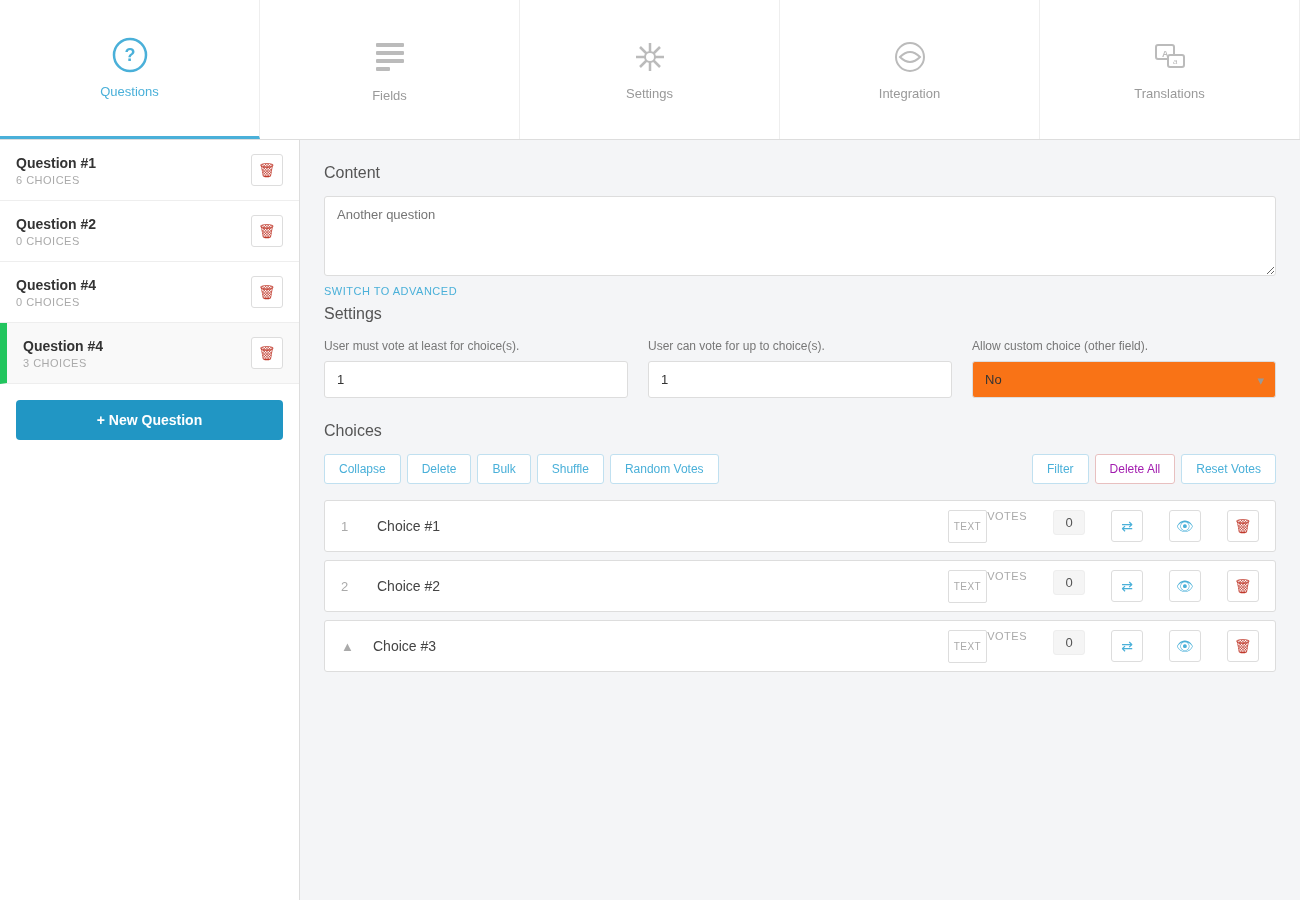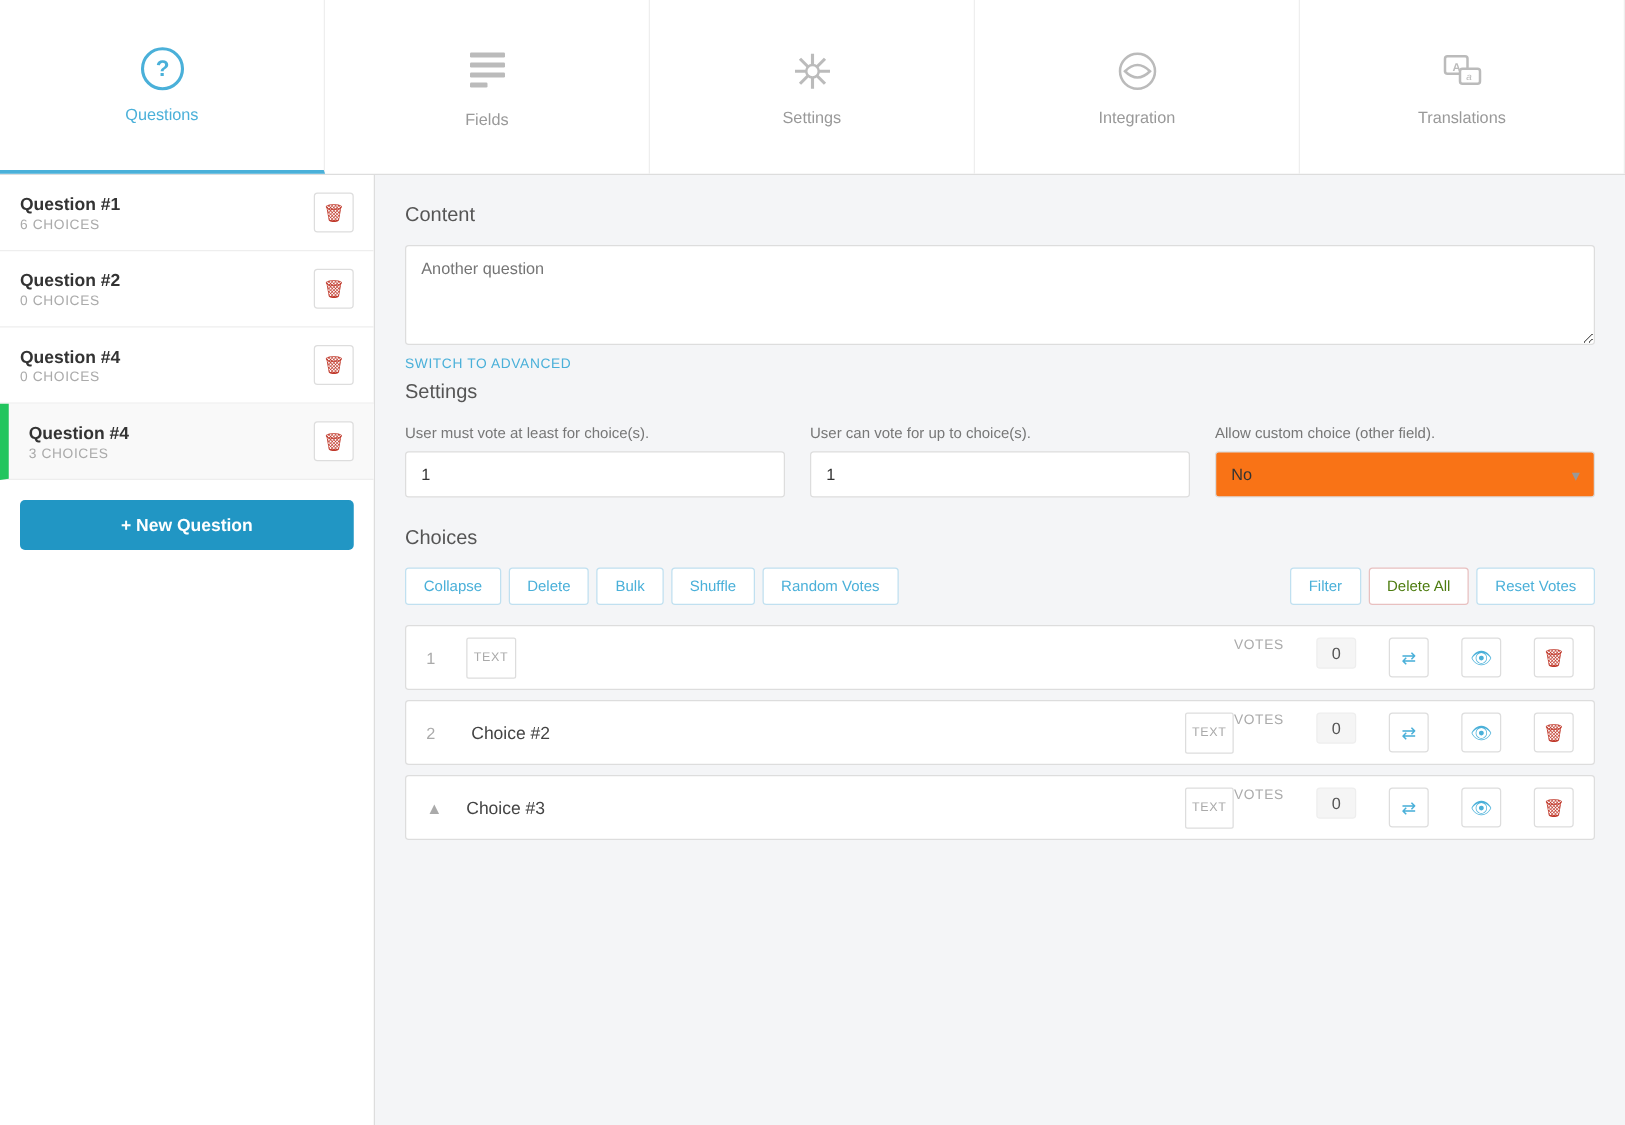--- a/index.html
+++ b/index.html
@@ -196,21 +196,21 @@
       font-size: 12px;
       color: #4ab0d9;
     }
     .btn-outline-danger {
       padding: 7px 14px;
       border: 1px solid #e8c0c0;
       background: #fff;
       border-radius: 3px;
       cursor: pointer;
       font-size: 12px;
-      color: #4d7c0f;
+      color: #a21caf;
     }
 
     .choice-row {
       display: flex;
       align-items: center;
       background: #fff;
       border: 1px solid #ddd;
       border-radius: 3px;
       padding: 0 16px;
       height: 52px;
@@ -423,20 +423,21 @@
         </div>
         <div class="choices-toolbar-right">
           <button class="btn-outline">Filter</button>
           <button class="btn-outline-danger">Delete All</button>
           <button class="btn-outline">Reset Votes</button>
         </div>
       </div>
 
       <div class="choice-row">
         <span class="choice-number">1</span>
+        <span class="choice-name">Choice #1</span>
         <span class="choice-type-badge">TEXT</span>
         <div class="choice-actions">
           <span class="votes-label">VOTES</span>
           <span class="votes-count">0</span>
           <button class="action-btn" title="Shuffle">⇄</button>
           <button class="action-btn" title="Toggle visibility" style="color:#4ab0d9;">👁</button>
           <button class="action-btn danger" title="Delete">🗑</button>
         </div>
       </div>
 

